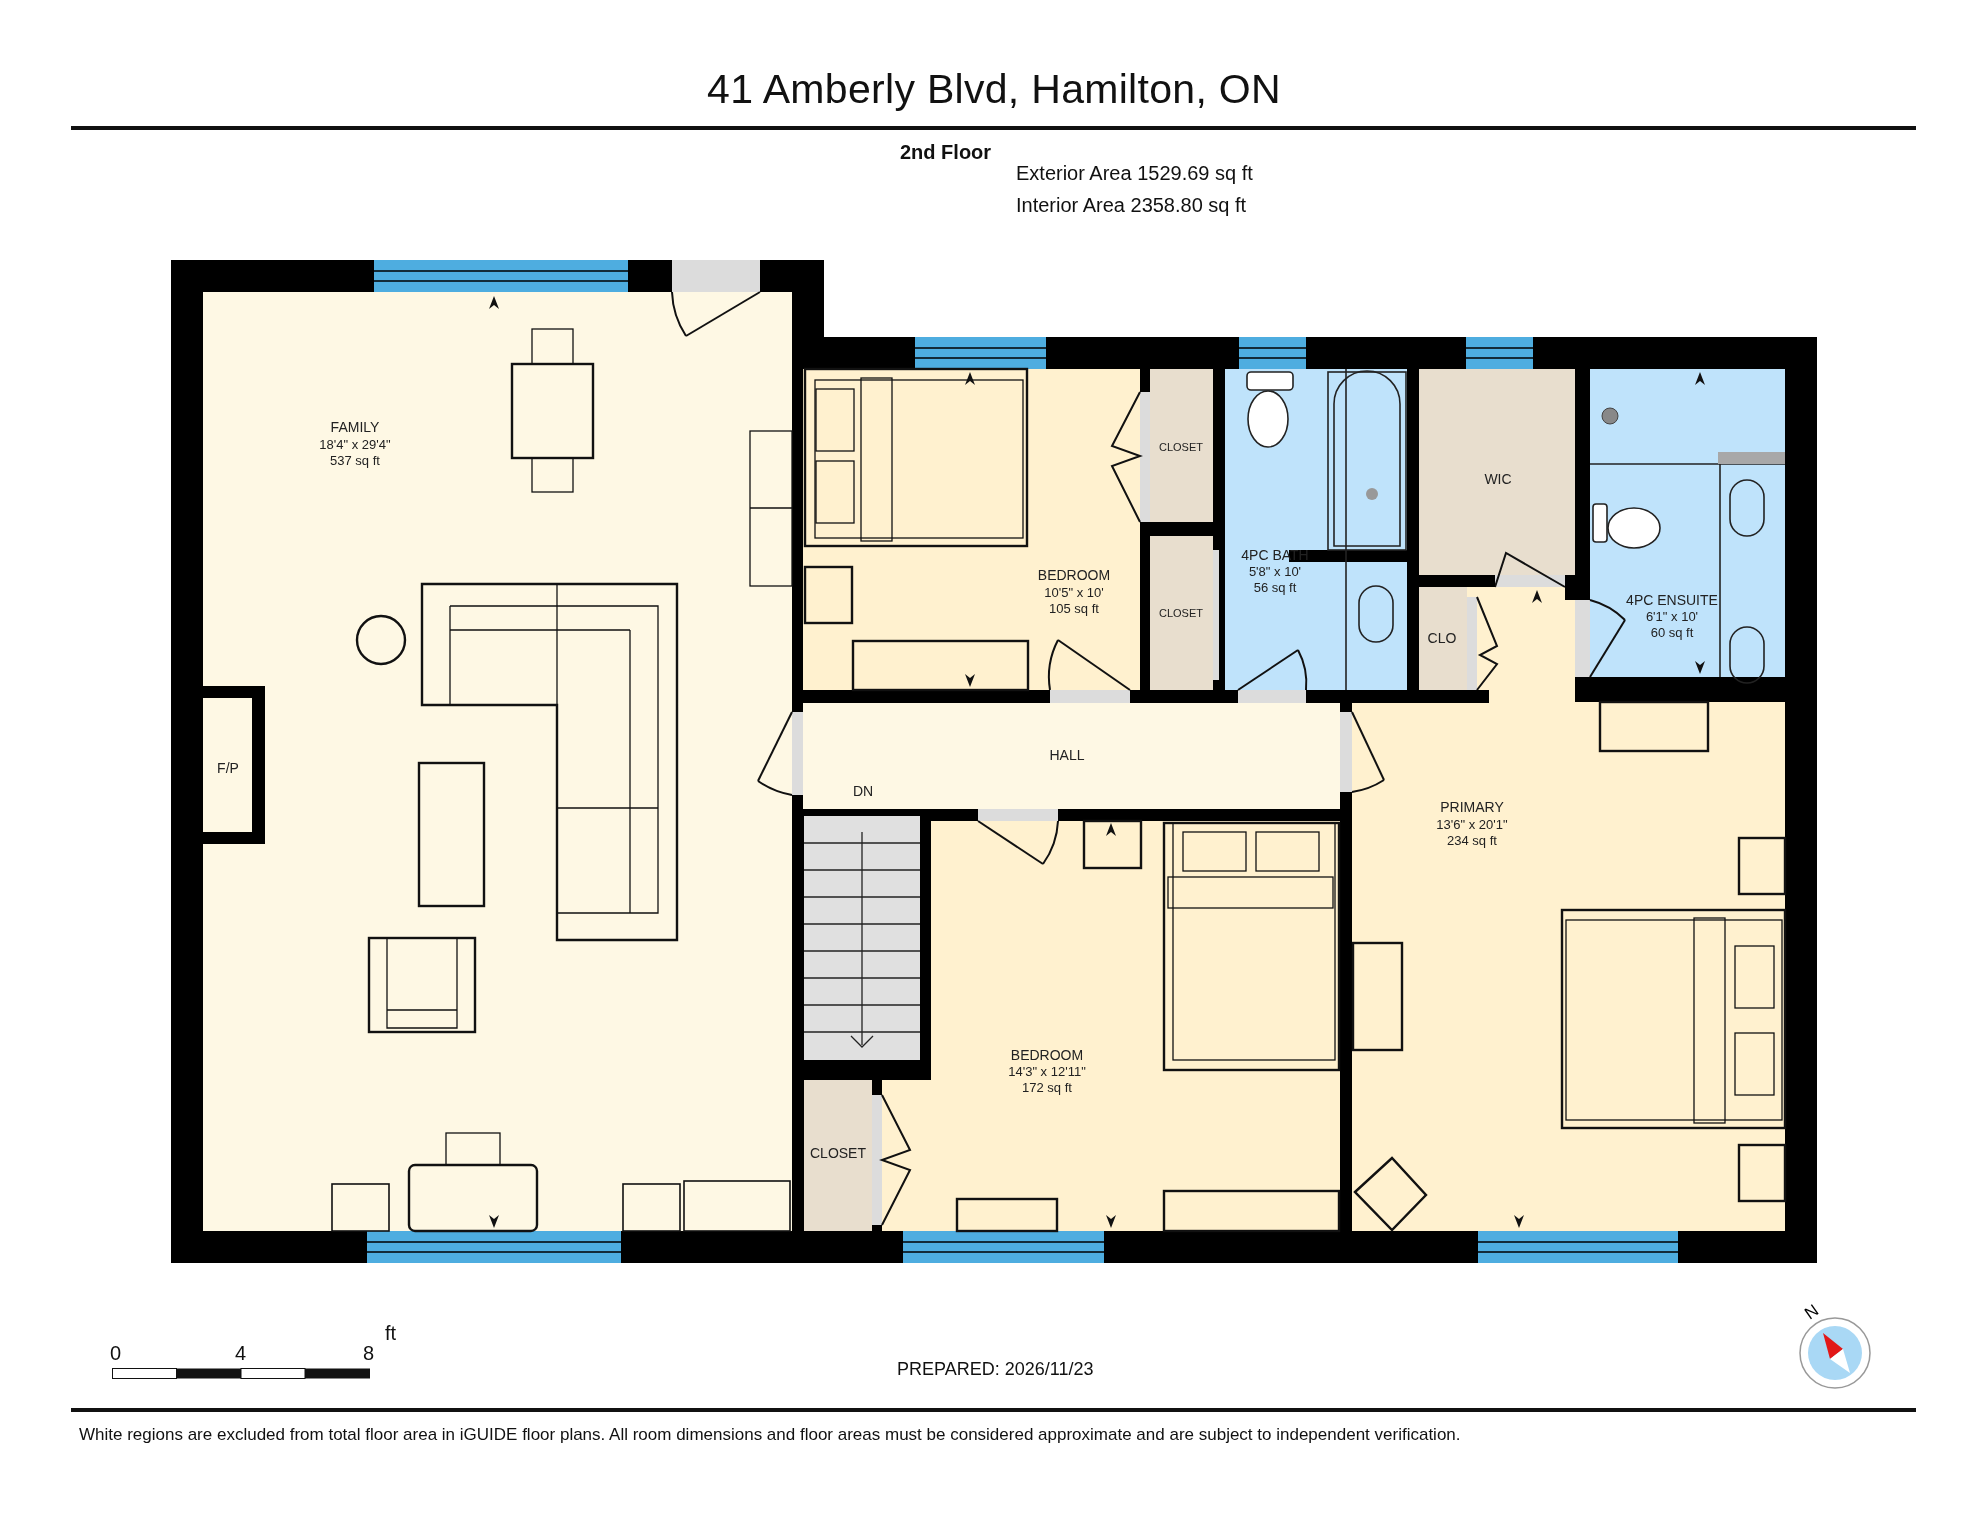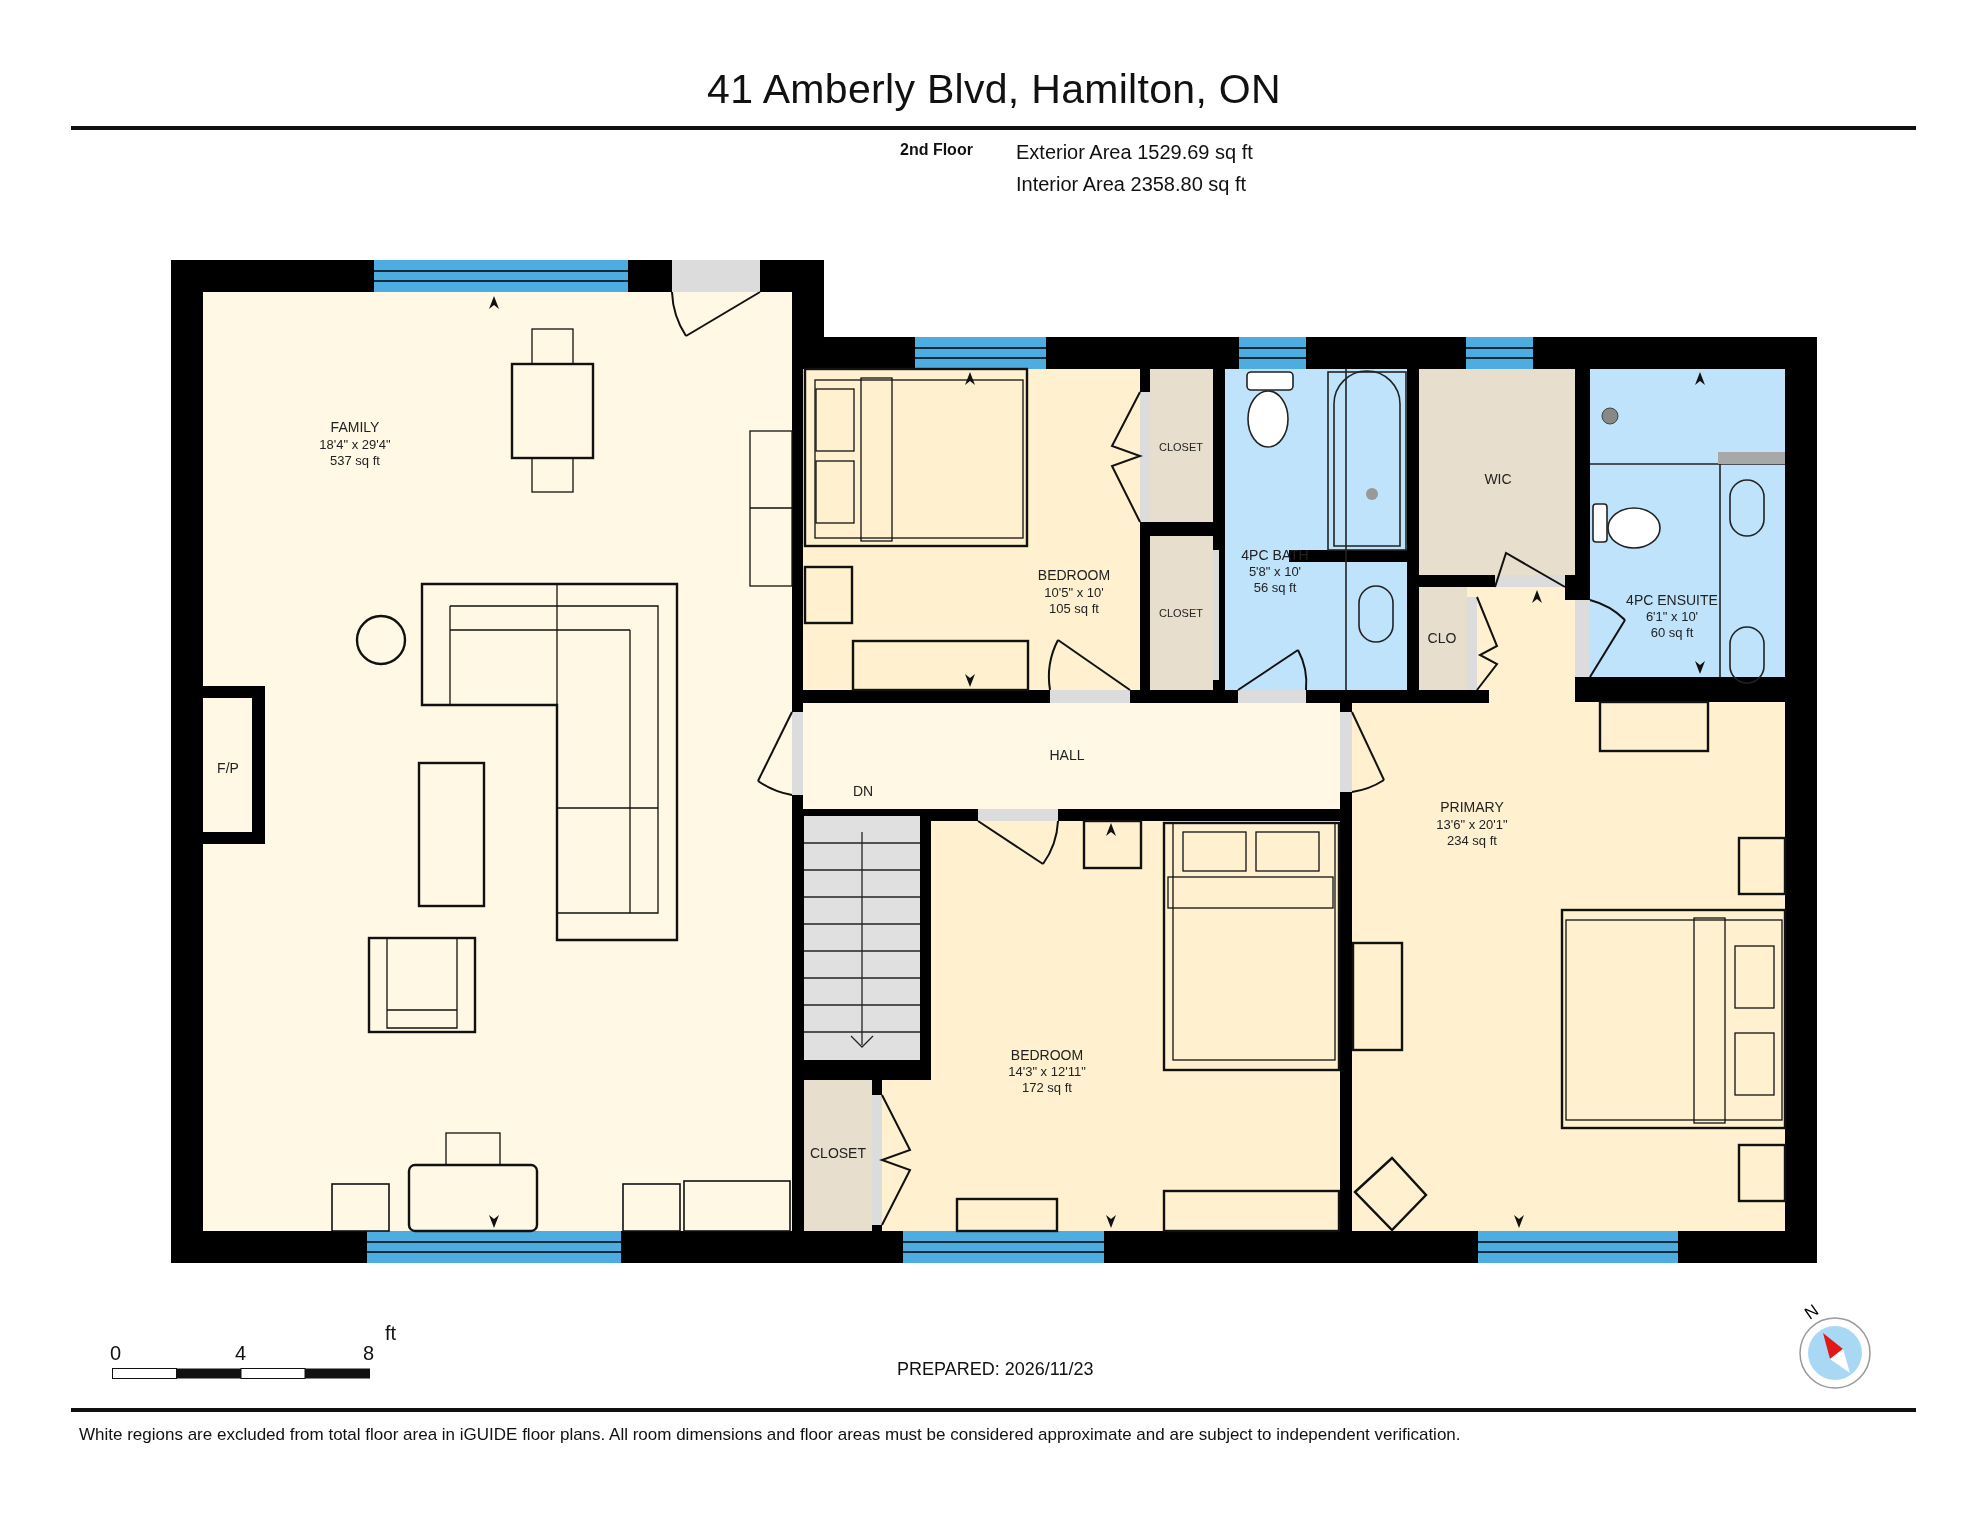--- a/index.html
+++ b/index.html
@@ -1,20 +1,20 @@
 <!DOCTYPE html>
 <html><head>
 <meta charset="utf-8">
 <style>
   html,body{margin:0;padding:0;background:#ffffff;}
   body{width:1988px;height:1536px;position:relative;overflow:hidden;font-family:"Liberation Sans",sans-serif;color:#111;}
   .title{position:absolute;left:0;width:1988px;top:66px;text-align:center;font-weight:normal;font-size:41px;letter-spacing:0.3px;}
   .hr{position:absolute;left:71px;width:1845px;height:4px;background:#111;}
-  .floor-label{position:absolute;left:900px;top:141px;font-weight:bold;font-size:16px;}
-  .area{position:absolute;left:1016px;font-size:20px;}
+  .floor-label{position:absolute;left:900px;top:141px;font-weight:bold;font-size:20px;}
+  .area{position:absolute;left:1016px;font-size:20px;margin-top:21px;}
   .plan{position:absolute;left:0;top:0;}
   .lbl{font-family:"Liberation Sans",sans-serif;fill:#222;text-anchor:middle;}
   .prepared{position:absolute;left:897px;top:1359px;font-size:18px;}
   .disclaimer{position:absolute;left:79px;top:1425px;font-size:17px;}
   .scale-num{position:absolute;top:1342px;font-size:20px;}
   .scale-ft{position:absolute;left:385px;top:1322px;font-size:20px;}
 </style>
 </head>
 <body>
 

